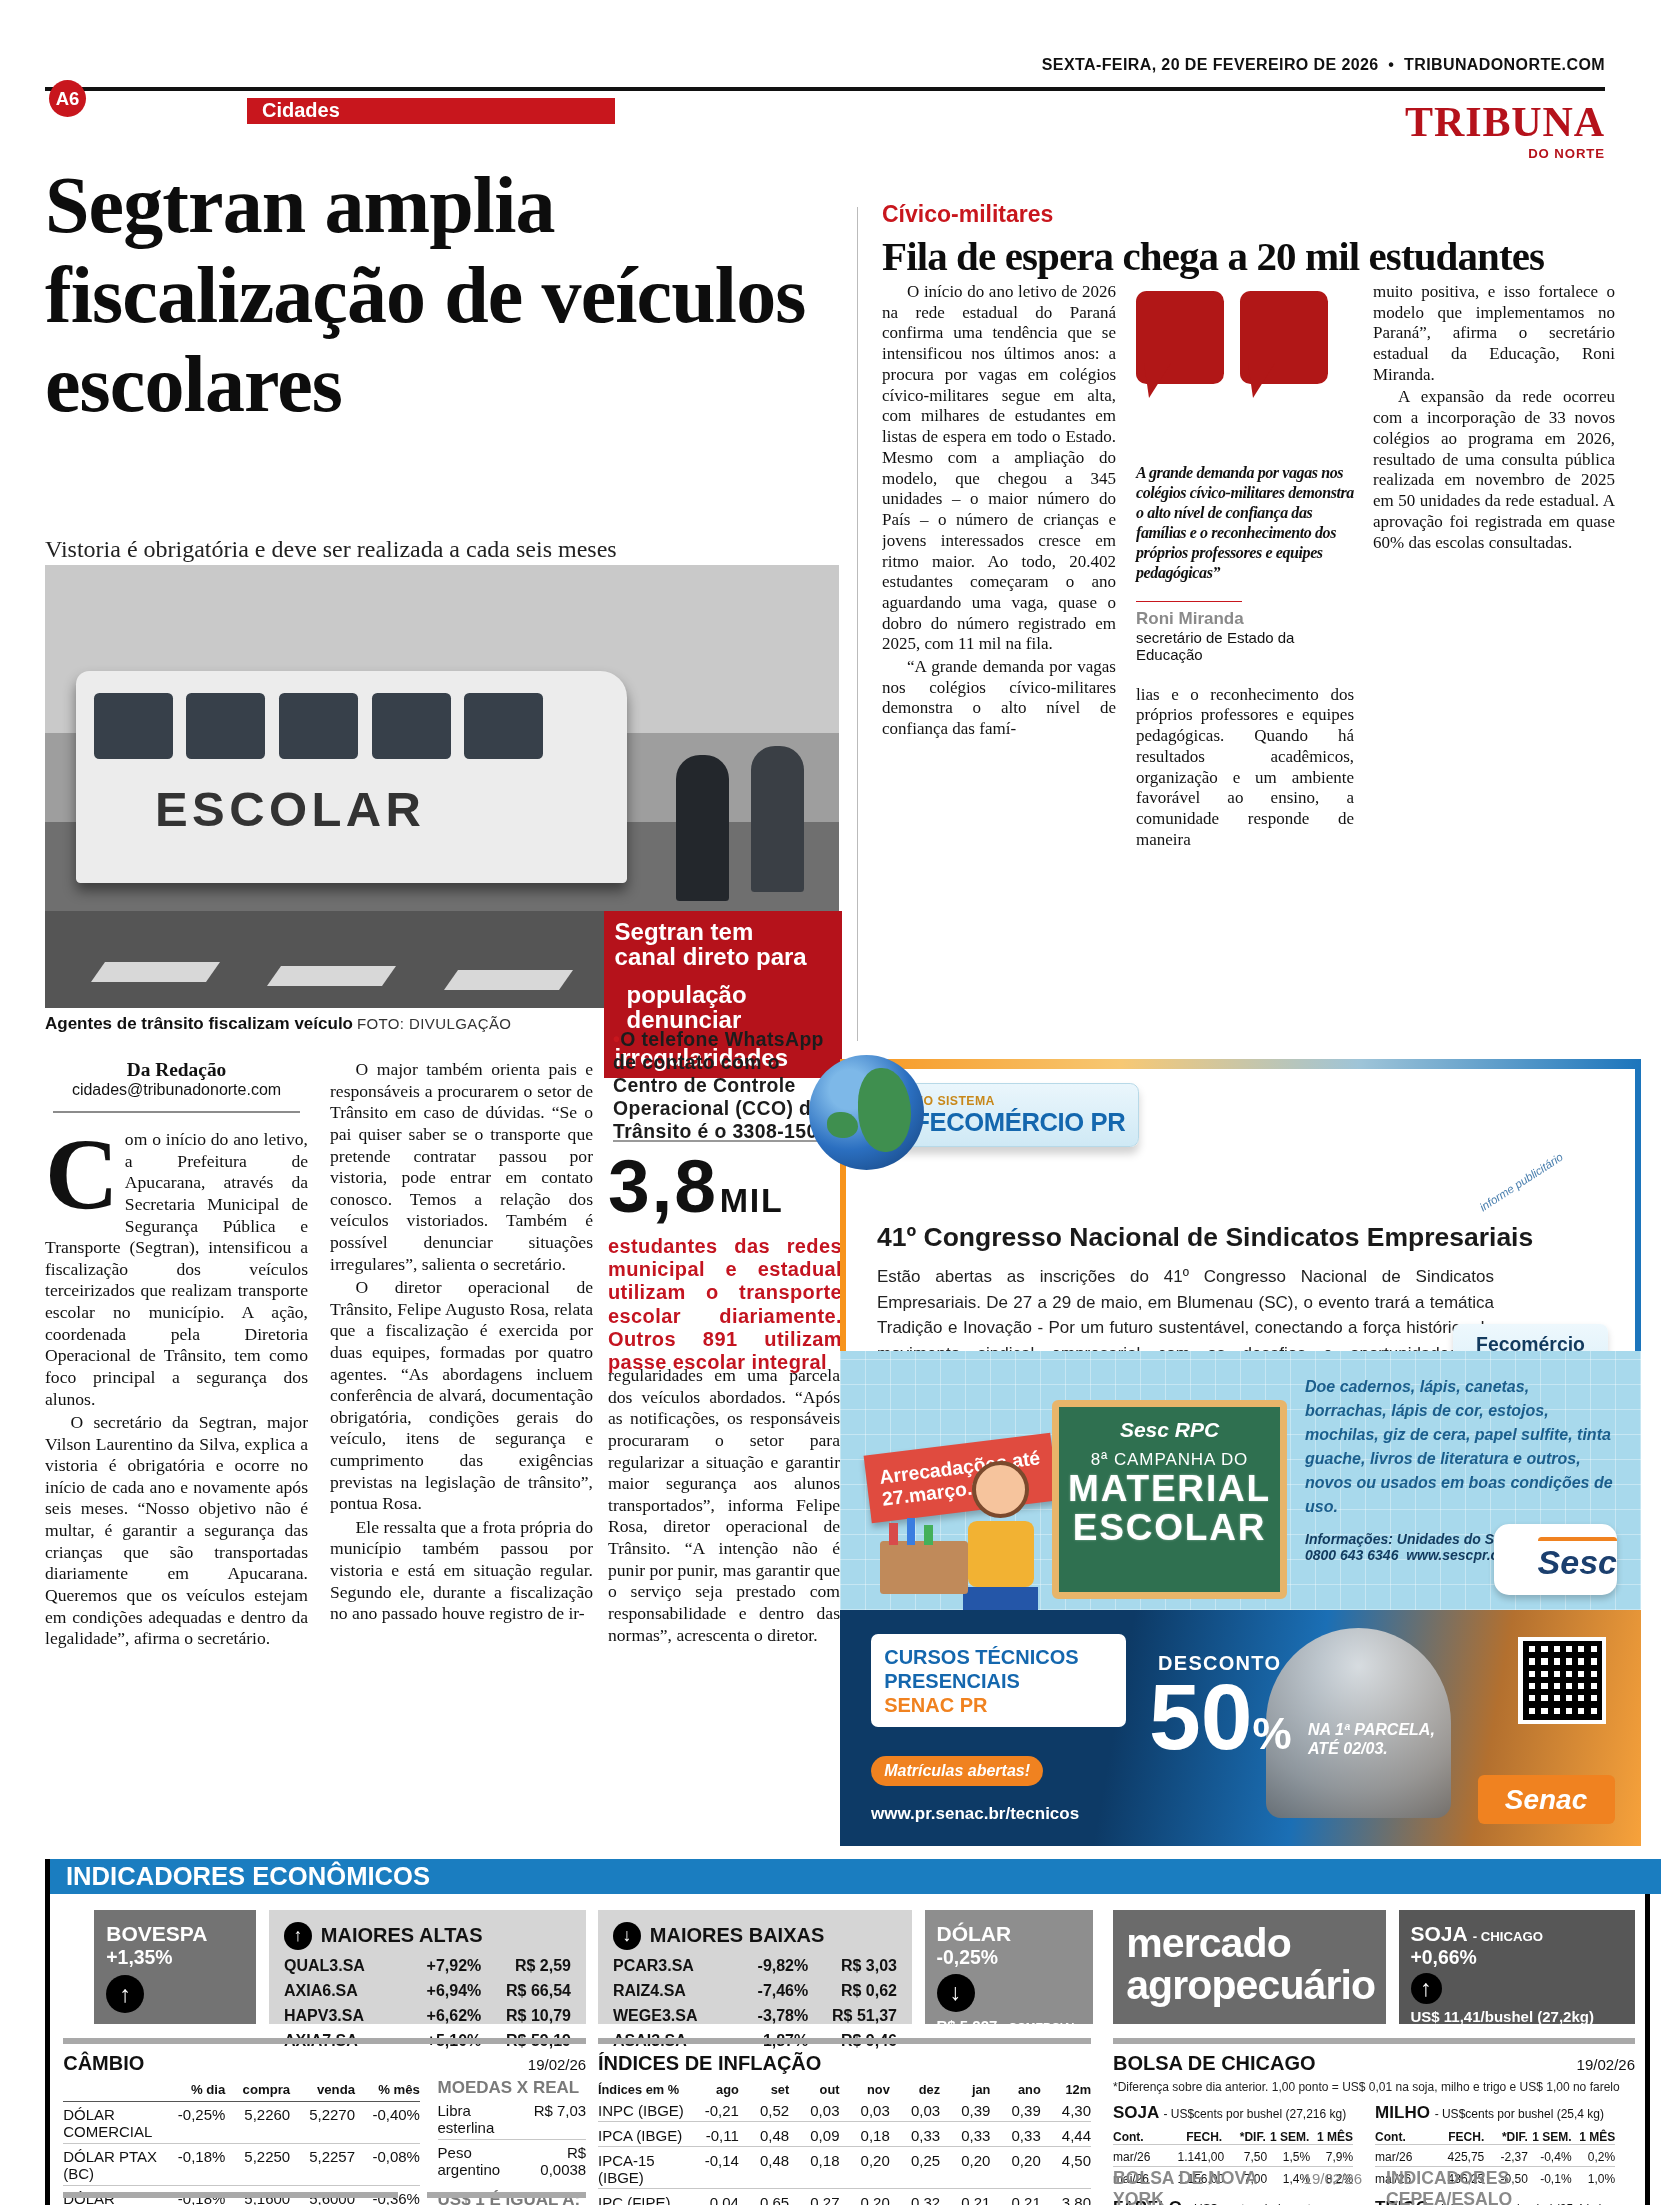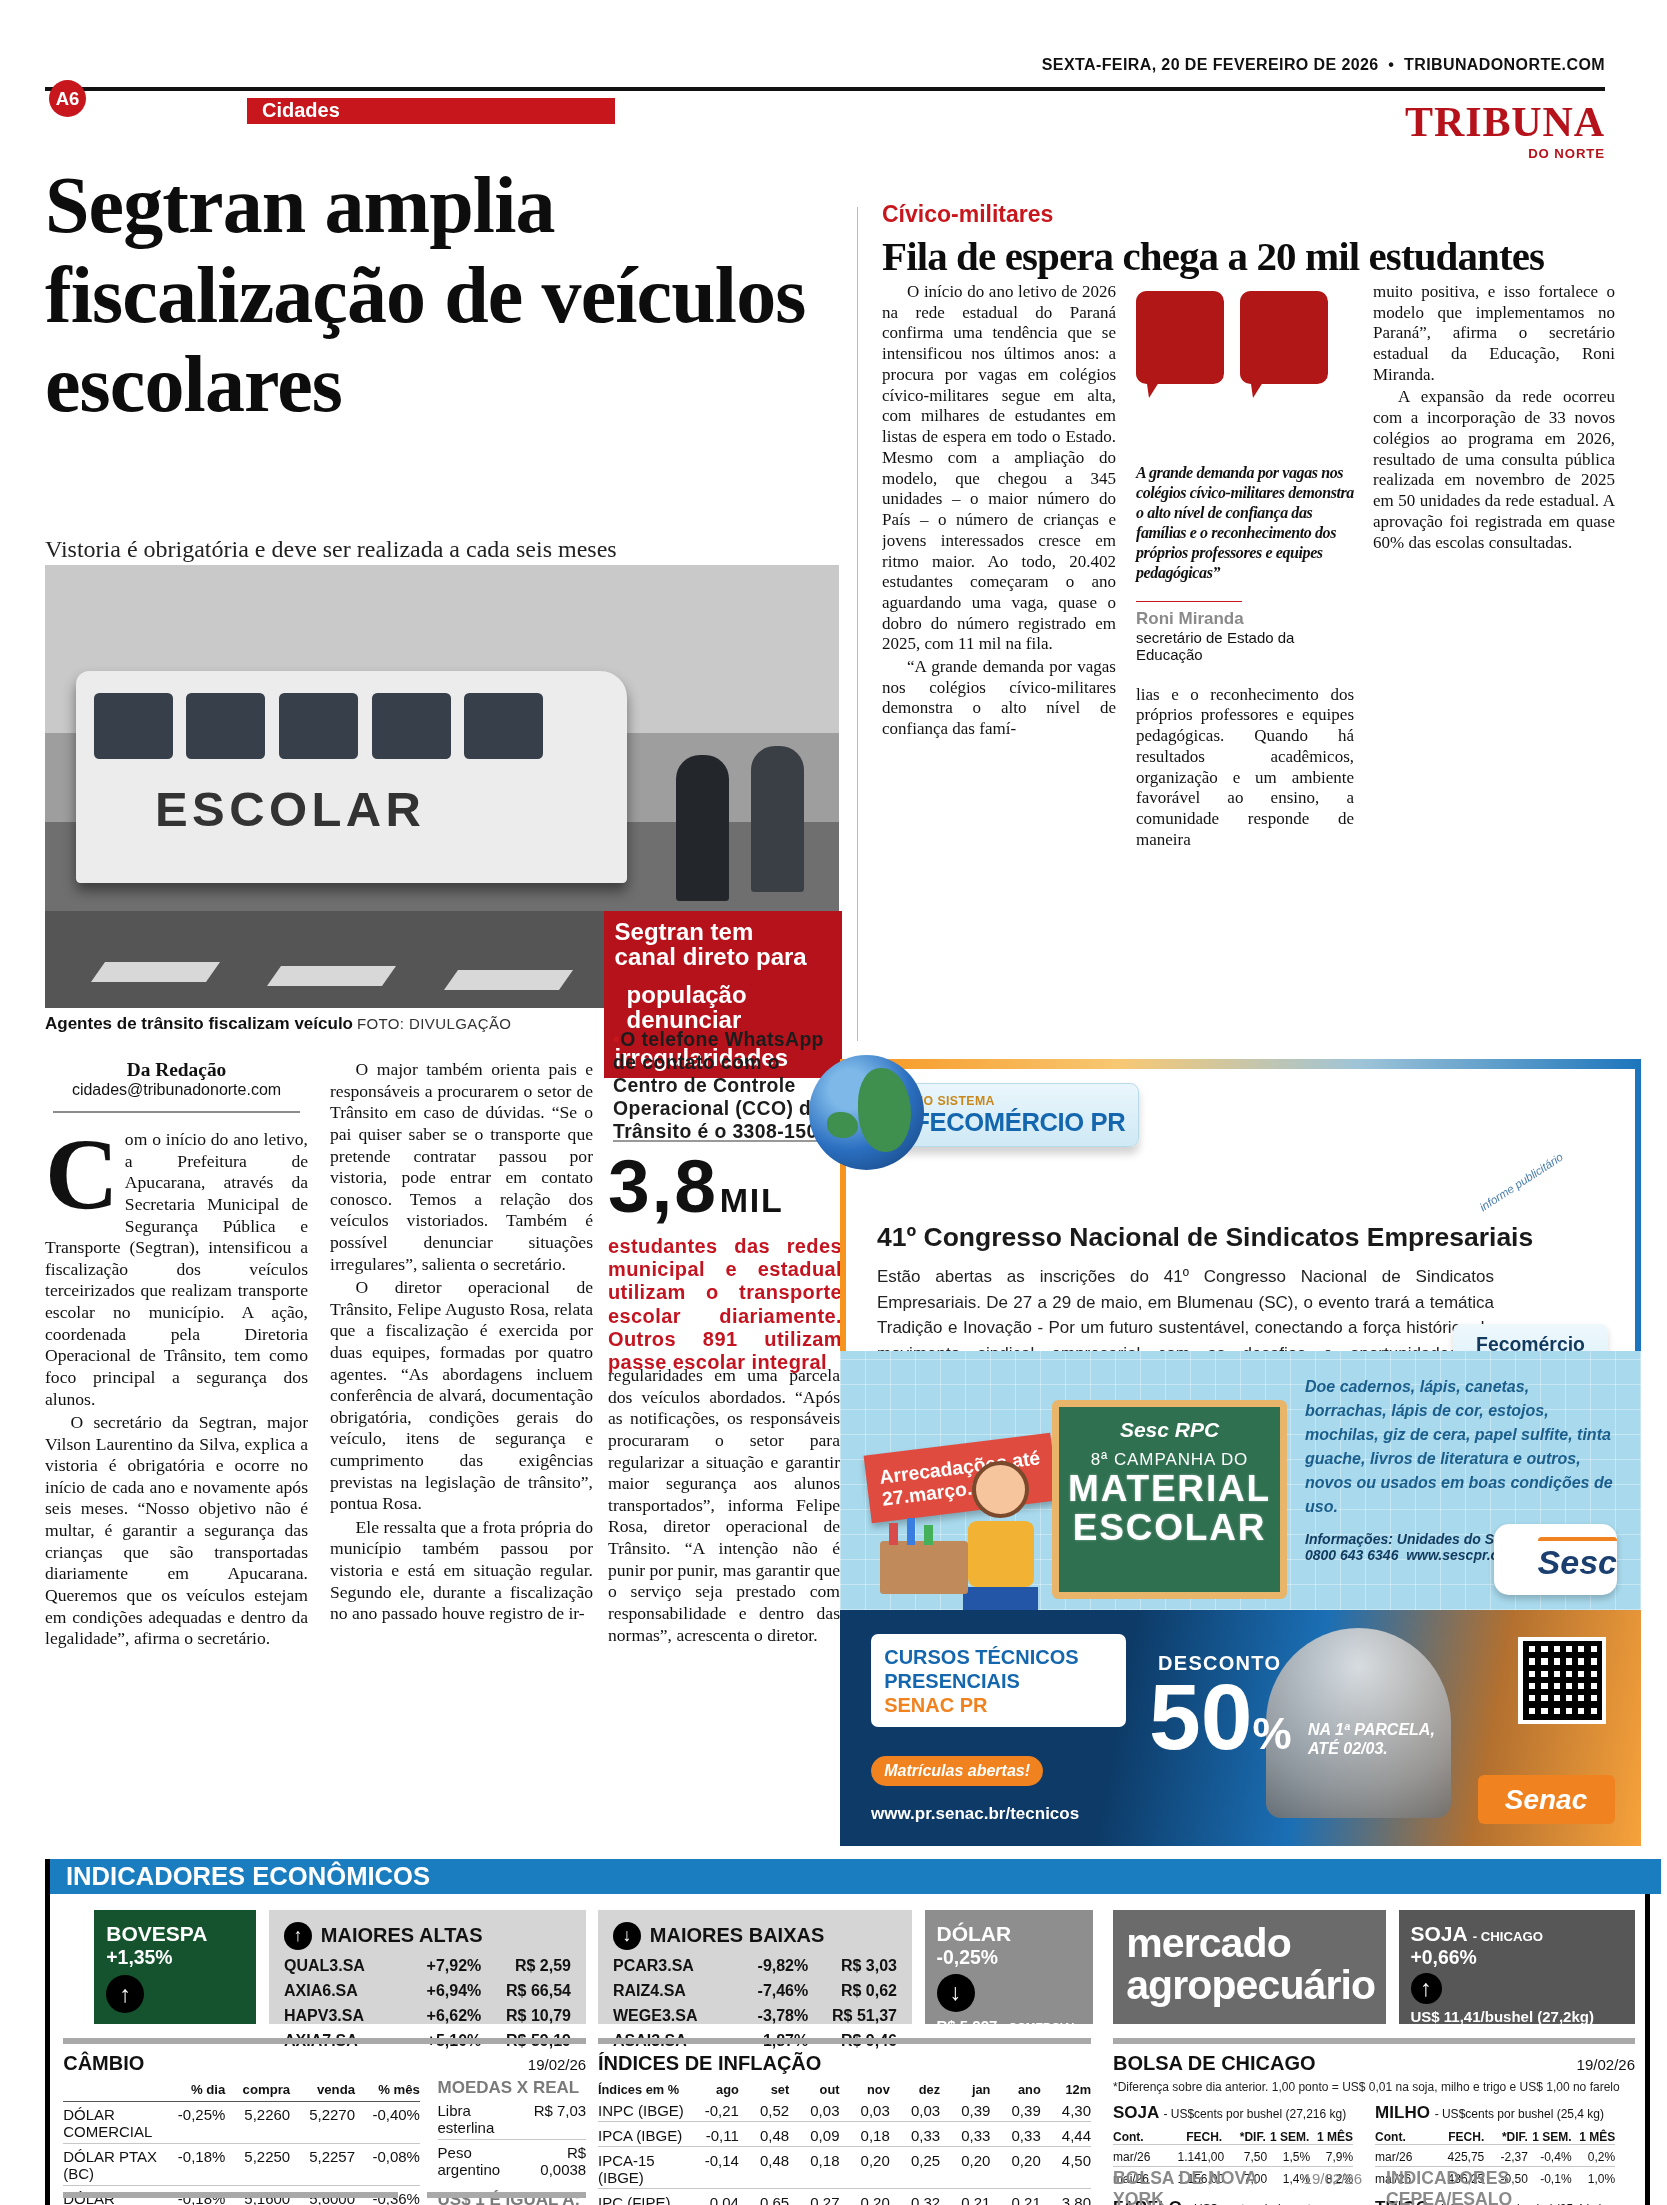--- a/index.html
+++ b/index.html
@@ -321,21 +321,21 @@
         <span>Senac</span>
       </div>
   </div>
 </div>
 
 <div class="abs ind-frame" style="left:45px;top:1859px;width:1595px;height:913px;background:#fff;">
   <div class="abs ind-bar" style="left:0;top:0;width:100%;height:35px;">
       <span>INDICADORES ECONÔMICOS</span>
     </div>
 
-  <div class="abs tile" style="left:44px;top:51px;width:162px;height:114px;background:#14532d;padding:12.3px;box-sizing:border-box;">
+  <div class="abs tile" style="left:44px;top:51px;width:162px;height:114px;background:#737373;padding:12.3px;box-sizing:border-box;">
     <div class="t1">BOVESPA</div>
     <div class="t2">+1,35%</div>
     <div class="circ" style="margin:6.2px 0;">
         <span>↑</span>
       </div>
     <div class="t3">188.534 pts</div>
   </div>
   <div class="abs tile-lt" style="left:219px;top:51px;width:317px;height:114px;padding:11.5px 15px;box-sizing:border-box;">
     <div class="hdr">
         <div class="circ" style="width:28px;height:28px;font-size:17.6px;">

